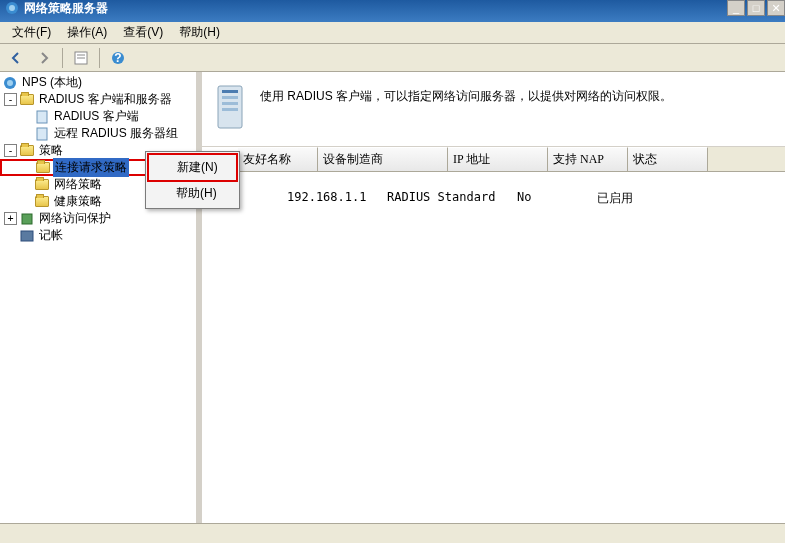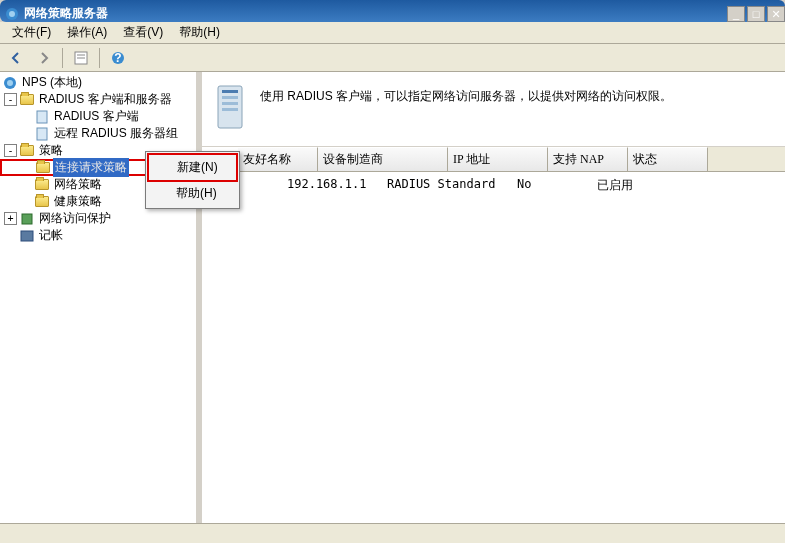--- a/index.html
+++ b/index.html
@@ -1,18 +1,18 @@
 <!DOCTYPE html>
 <html><head>
 <meta charset="utf-8">
 <style>
 * { margin: 0; padding: 0; box-sizing: border-box; font-family: "SimSun", "宋体", sans-serif; font-size: 12px; }
 body { background: #d4d0c8; width: 785px; height: 543px; overflow: hidden; }
 
-.titlebar { background: linear-gradient(#1e5aa0, #3c7cc2); height: 22px; display: flex; align-items: flex-end; padding-left: 4px; color: white; border-radius: 6px; }
+.titlebar { background: linear-gradient(#1e5aa0, #3c7cc2); height: 22px; display: flex; align-items: flex-start; padding-left: 4px; color: white; }
 .titlebar .title-icon { width: 16px; height: 16px; margin-right: 4px; }
 .titlebar .title-text { flex: 1; font-weight: bold; }
 .titlebar .win-btns { display: flex; }
 .win-btn { width: 18px; height: 16px; background: #d4d0c8; border: 1px solid #888; margin-left: 2px; display: flex; align-items: center; justify-content: center; font-family: Arial; font-size: 11px; cursor: default; }
 
 .menubar { height: 22px; background: #ece9d8; border-bottom: 1px solid #aca899; display: flex; align-items: center; padding-left: 4px; }
 .menuitem { padding: 2px 8px; cursor: default; }
 
 .toolbar { height: 28px; background: #ece9d8; border-bottom: 1px solid #aca899; display: flex; align-items: center; padding-left: 4px; gap: 4px; }
 .tool-btn { width: 24px; height: 22px; display: flex; align-items: center; justify-content: center; border: 1px solid transparent; }
@@ -20,33 +20,33 @@
 
 .content { display: flex; height: calc(100% - 72px); background: white; }
 .tree-panel { width: 198px; border-right: 2px solid #d4d0c8; overflow: auto; background: white; padding-top: 2px; }
 .splitter { width: 4px; background: #d4d0c8; cursor: col-resize; }
 .right-panel { flex: 1; display: flex; flex-direction: column; background: white; overflow: hidden; }
 
 .tree-node { display: flex; align-items: center; height: 17px; padding-left: 2px; white-space: nowrap; }
 .tree-toggle { width: 13px; height: 13px; border: 1px solid #808080; background: white; display: inline-flex; align-items: center; justify-content: center; font-size: 10px; line-height: 1; margin-right: 2px; cursor: default; font-family: monospace; }
 .tree-icon { width: 16px; height: 14px; margin-right: 2px; display: inline-flex; align-items: center; justify-content: center; }
 .tree-label { padding: 1px 2px; }
-.tree-label.selected { background: #316ac5; color: #e5e5e5; }
+.tree-label.selected { background: #316ac5; color: #000000; }
 .red-box { border: 2px solid #dc0000; }
 
 .folder-icon { width: 14px; height: 11px; background: linear-gradient(#fceb8e, #e8c54a); border: 1px solid #b8952a; border-radius: 1px; position: relative; }
 .folder-icon::before { content: ""; position: absolute; top: -3px; left: 0; width: 6px; height: 3px; background: #e8c54a; border: 1px solid #b8952a; border-bottom: none; border-radius: 1px 1px 0 0; }
 
 .header-desc { padding: 12px 10px 16px; display: flex; align-items: flex-start; border-bottom: 1px solid #d4d0c8; }
 .header-desc .server-icon { width: 38px; height: 46px; margin-right: 10px; }
 .header-desc .desc-text { padding-top: 4px; }
 
 .list-header { display: flex; background: #ece9d8; border-bottom: 1px solid #aca899; margin-left: 36px; }
 .col-head { padding: 3px 5px; border-right: 1px solid #aca899; background: linear-gradient(#fafafa, #e8e8e8); border-top: 1px solid #fff; font-family: "SimSun"; }
-.list-row { display: flex; padding: 3px 0; }
+.list-row { display: flex; padding: 16px 0; }
 .cell { padding: 2px 5px; font-family: "SimSun", monospace; }
 .row-icon { width: 14px; height: 12px; background: linear-gradient(#b7d5f0,#7aa9d8); border: 1px solid #4178b0; margin: 2px 3px 0 2px; }
 
 .col-1 { width: 80px; } .col-2 { width: 100px; } .col-3 { width: 130px; } .col-4 { width: 80px; } .col-5 { width: 80px; }
 
 .context-menu { position: absolute; top: 151px; left: 145px; background: #f3f3f3; border: 1px solid #7b7b7b; box-shadow: 2px 2px 4px rgba(0,0,0,0.3); padding: 2px; }
 .context-item { padding: 4px 18px 4px 28px; cursor: default; white-space: nowrap; }
 .ctx-red-box { border: 2px solid #dc0000; margin: -1px; }
 
 .statusbar { position: absolute; bottom: 0; left: 0; right: 0; height: 20px; background: #ece9d8; border-top: 1px solid #aca899; }

